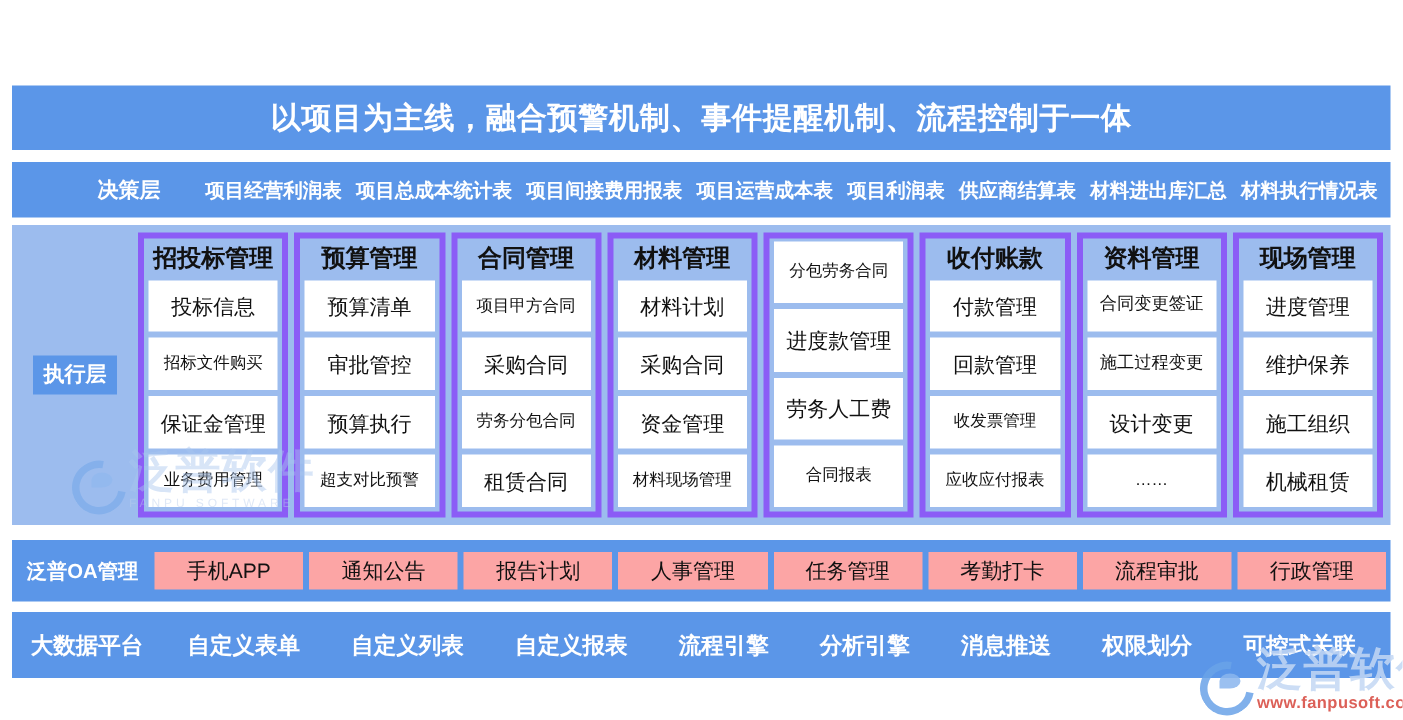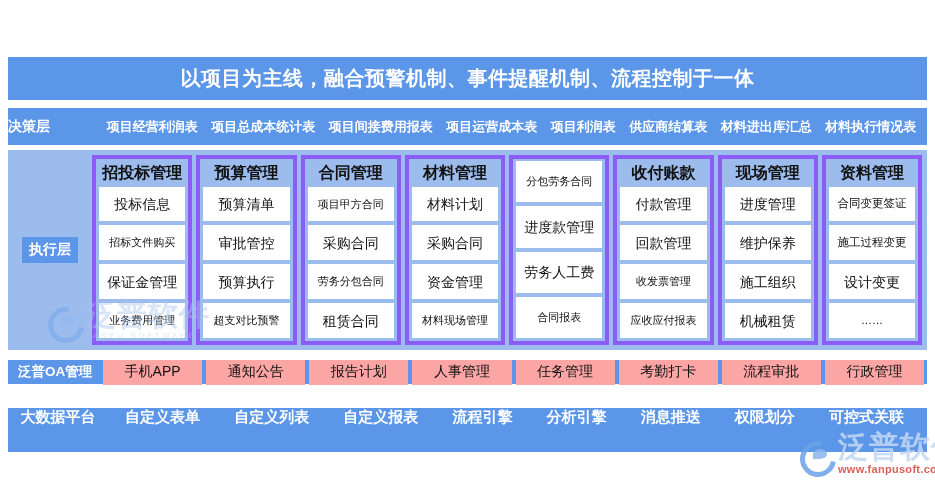--- a/index.html
+++ b/index.html
@@ -35,24 +35,25 @@
   .decision-bar {
     position: absolute;
     left: 8px; top: 108px;
     width: 919px; height: 37px;
     background: #5b96e8;
     display: flex; align-items: center;
     color: #ffffff;
   }
   .decision-label {
     width: 92px;
-    text-align: left;
+    text-align: center;
     font-size: 14px;
     font-weight: bold;
     flex: 0 0 92px;
+    margin-left: 32px;
   }
   .decision-items {
     flex: 1 1 auto;
     display: flex;
     align-items: center;
     justify-content: space-around;
     padding-right: 4px;
   }
   .decision-item {
     font-size: 13px;
@@ -124,21 +125,21 @@
     white-space: nowrap;
     line-height: 1;
   }
   .module-item.wide-text { font-size: 11.5px; }
   .module-item.big-text { font-size: 14px; }
 
   
   .oa-bar {
     position: absolute;
     left: 8px; top: 360px;
-    width: 919px; height: 24px;
+    width: 919px; height: 41px;
     background: #5b96e8;
     display: flex;
     align-items: center;
     padding: 0 3px;
     gap: 4px;
   }
   .oa-label {
     flex: 0 0 88px;
     color: #ffffff;
     font-size: 13.5px;
@@ -158,21 +159,21 @@
     white-space: nowrap;
   }
 
   
   .bd-bar {
     position: absolute;
     left: 8px; top: 408px;
     width: 919px; height: 44px;
     background: #5b96e8;
     display: flex;
-    align-items: flex-start;
+    align-items: center;
     color: #ffffff;
   }
   .bd-label {
     flex: 0 0 100px;
     text-align: center;
     font-size: 15px;
     font-weight: bold;
     white-space: nowrap;
   }
   .bd-items {
@@ -329,36 +330,36 @@
         <div class="module-title">收付账款</div>
         <div class="module-items">
           <div class="module-item big-text">付款管理</div>
           <div class="module-item big-text">回款管理</div>
           <div class="module-item">收发票管理</div>
           <div class="module-item">应收应付报表</div>
         </div>
       </div>
 
       <div class="module-col">
+        <div class="module-title">资料管理</div>
+        <div class="module-items">
+          <div class="module-item wide-text">合同变更签证</div>
+          <div class="module-item wide-text">施工过程变更</div>
+          <div class="module-item big-text">设计变更</div>
+          <div class="module-item">……</div>
+        </div>
+      </div>
+
+      <div class="module-col">
         <div class="module-title">现场管理</div>
         <div class="module-items">
           <div class="module-item big-text">进度管理</div>
           <div class="module-item big-text">维护保养</div>
           <div class="module-item big-text">施工组织</div>
           <div class="module-item big-text">机械租赁</div>
-        </div>
-      </div>
-
-      <div class="module-col">
-        <div class="module-title">资料管理</div>
-        <div class="module-items">
-          <div class="module-item wide-text">合同变更签证</div>
-          <div class="module-item wide-text">施工过程变更</div>
-          <div class="module-item big-text">设计变更</div>
-          <div class="module-item">……</div>
         </div>
       </div>
 
     </div>
   </div>
 
   <div class="oa-bar">
     <div class="oa-label">泛普OA管理</div>
     <div class="oa-item">手机APP</div>
     <div class="oa-item">通知公告</div>

